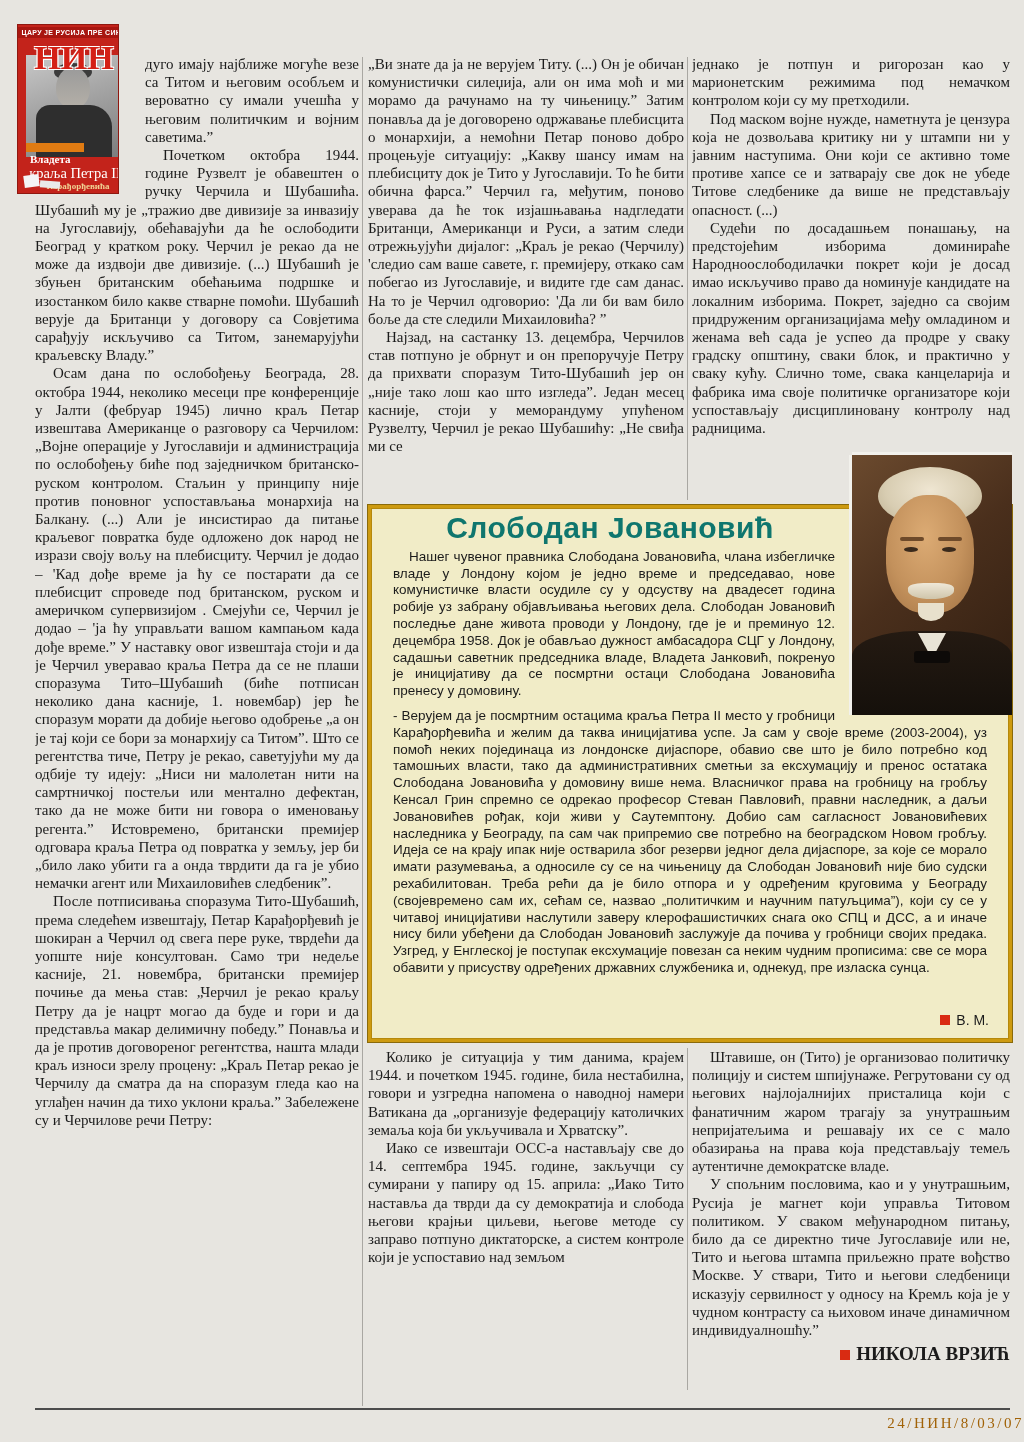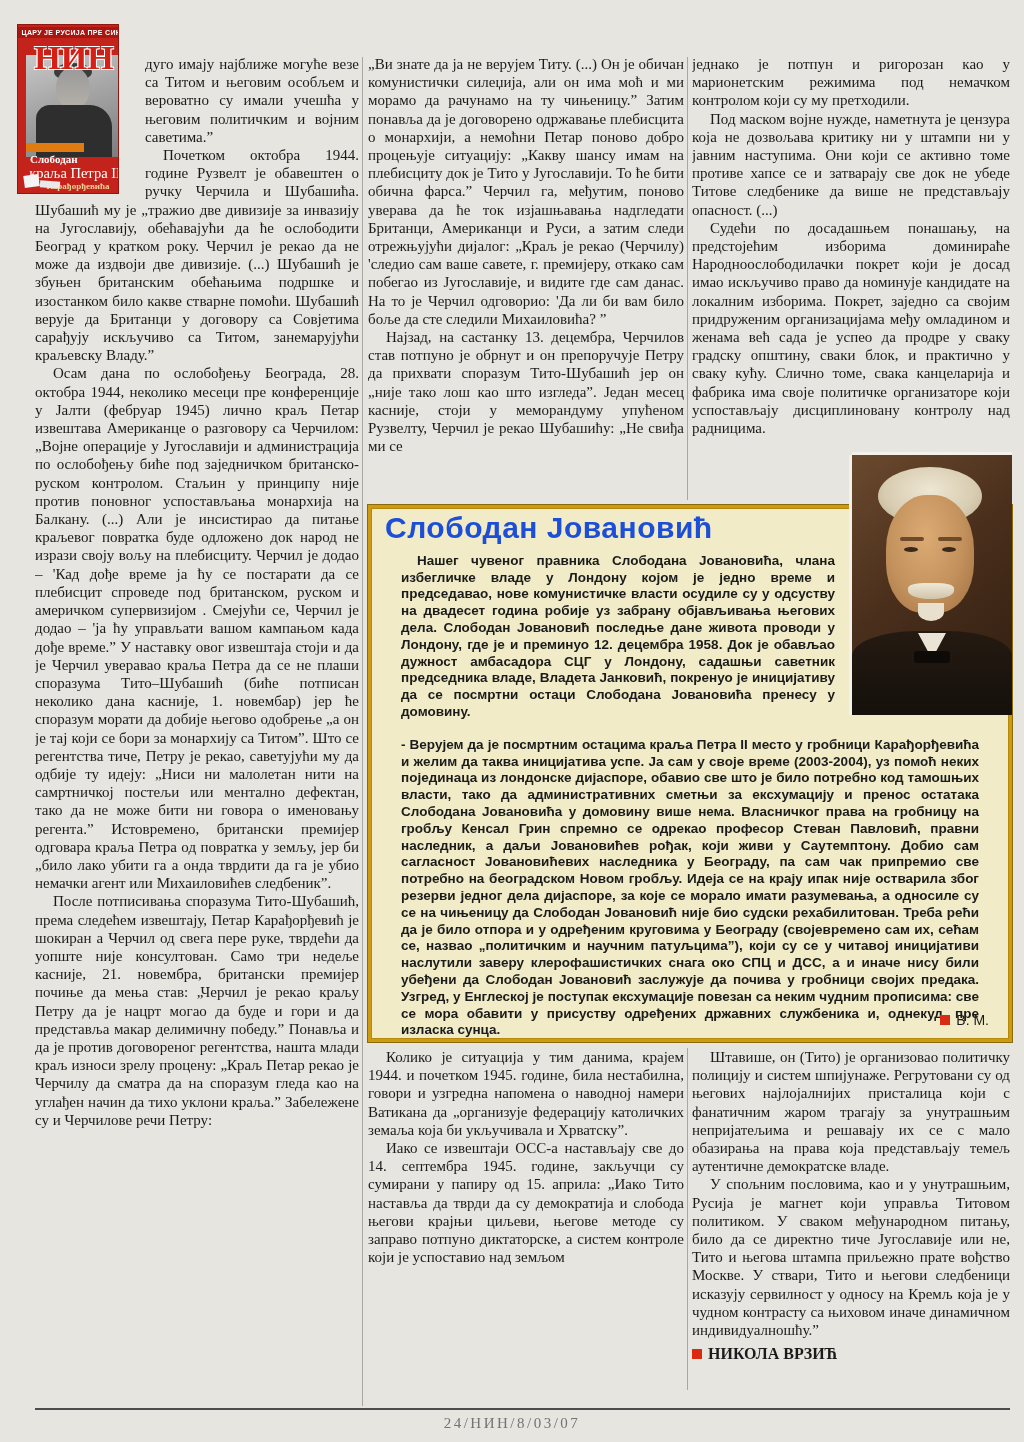--- a/index.html
+++ b/index.html
@@ -47,22 +47,22 @@
 
   .vsep{position:absolute;width:1px;background:#a9a7a2;}
 
   
   .box{position:absolute;left:368px;top:505px;width:644px;height:537px;box-sizing:border-box;
        background:#f1ecc7;border:3px solid #cd9a10;box-shadow:0 0 0 1px #8a6a0a,inset 0 0 0 1px #b5880c;
        padding:8px 14px 10px 14px;font-family:"Liberation Sans",sans-serif;
        font-size:13.5px;line-height:16.8px;text-align:justify;overflow:hidden;}
   .box-photo-spacer{float:right;width:152px;height:202px;margin-left:8px;}
   .box h2{margin:4px 0 12px 0;font-family:"Liberation Sans",sans-serif;font-weight:bold;
-       font-size:30px;letter-spacing:0.5px;text-align:left;color:#1d4ed8;}
-  .box p{margin:16px;font-weight:bold;}
+       font-size:30px;letter-spacing:0.5px;text-align:center;color:#0f766e;}
+  .box p{margin:8px;}
   .box p.ind{text-indent:16px;}
   .box-sig{position:absolute;right:20px;bottom:10px;font-family:Liberation Sans, sans-serif;
        font-size:14px;}
   .redsq{display:inline-block;width:10px;height:10px;background:#d92b12;margin-right:6px;vertical-align:baseline;}
 
   
   .photo{position:absolute;left:852px;top:455px;width:160px;height:260px;overflow:hidden;
        background:linear-gradient(140deg,#6b4a2e 0%,#4a2f1c 45%,#2f1d10 100%);
        box-shadow:-3px 0 0 #f2f1ec,0 -3px 0 #f2f1ec;}
   .p-hair{position:absolute;left:26px;top:12px;width:104px;height:58px;border-radius:50%;
@@ -77,40 +77,40 @@
        background:linear-gradient(#efe8d8,#cfc5ab);}
   .p-goatee{position:absolute;left:66px;top:148px;width:26px;height:18px;border-radius:0 0 50% 50%;
        background:#e8e0cc;}
   .p-suit{position:absolute;left:0px;top:176px;width:160px;height:84px;
        background:linear-gradient(#241a12,#15100b);border-radius:40% 40% 0 0/30% 30% 0 0;}
   .p-shirt{position:absolute;left:66px;top:178px;width:28px;height:26px;background:#e9e4d6;
        clip-path:polygon(0 0,100% 0,50% 100%);}
   .p-bow{position:absolute;left:62px;top:196px;width:36px;height:12px;background:#0d0a08;border-radius:3px;}
 
   
-  .byline{text-align:left;font-weight:bold;font-size:16px;margin-top:6px;}
+  .byline{text-align:right;font-weight:bold;font-size:19px;margin-top:6px;}
   .footer-rule{position:absolute;left:35px;top:1408px;width:975px;height:2px;background:#4c4c4c;}
-  .footer-text{position:absolute;left:0;top:1415px;width:1024px;text-align:center;
-       font-size:15px;letter-spacing:2.5px;color:#737373;}
+  .footer-text{position:absolute;left:0;top:1415px;width:1024px;text-align:right;
+       font-size:15px;letter-spacing:2.5px;color:#a16207;}
 </style>
 </head>
 <body>
 
 <div class="page">
 
   <div class="cover">
     <div class="cover-photo">
       <div class="cphoto-hair"></div>
       <div class="cphoto-head"></div>
       <div class="cphoto-suit"></div>
     </div>
     <div class="cover-topline">ЦАРУ ЈЕ РУСИЈА ПРЕ СИНА</div>
     <div class="cover-masthead">НИН</div>
     <div class="cover-band"></div>
-    <div class="cover-kicker">Слободан</div>
+    <div class="cover-kicker">Владета</div>
     <div class="cover-title">краља Петра II</div>
     <div class="cover-subtitle">Карађорђевића</div>
     <div class="cover-chip"></div>
     <div class="cover-chip2"></div>
   </div>
 
   <div class="vsep" style="left:362px;top:57px;height:1349px;"></div>
   <div class="vsep" style="left:687px;top:57px;height:443px;"></div>
   <div class="vsep" style="left:687px;top:1048px;height:342px;"></div>
 

